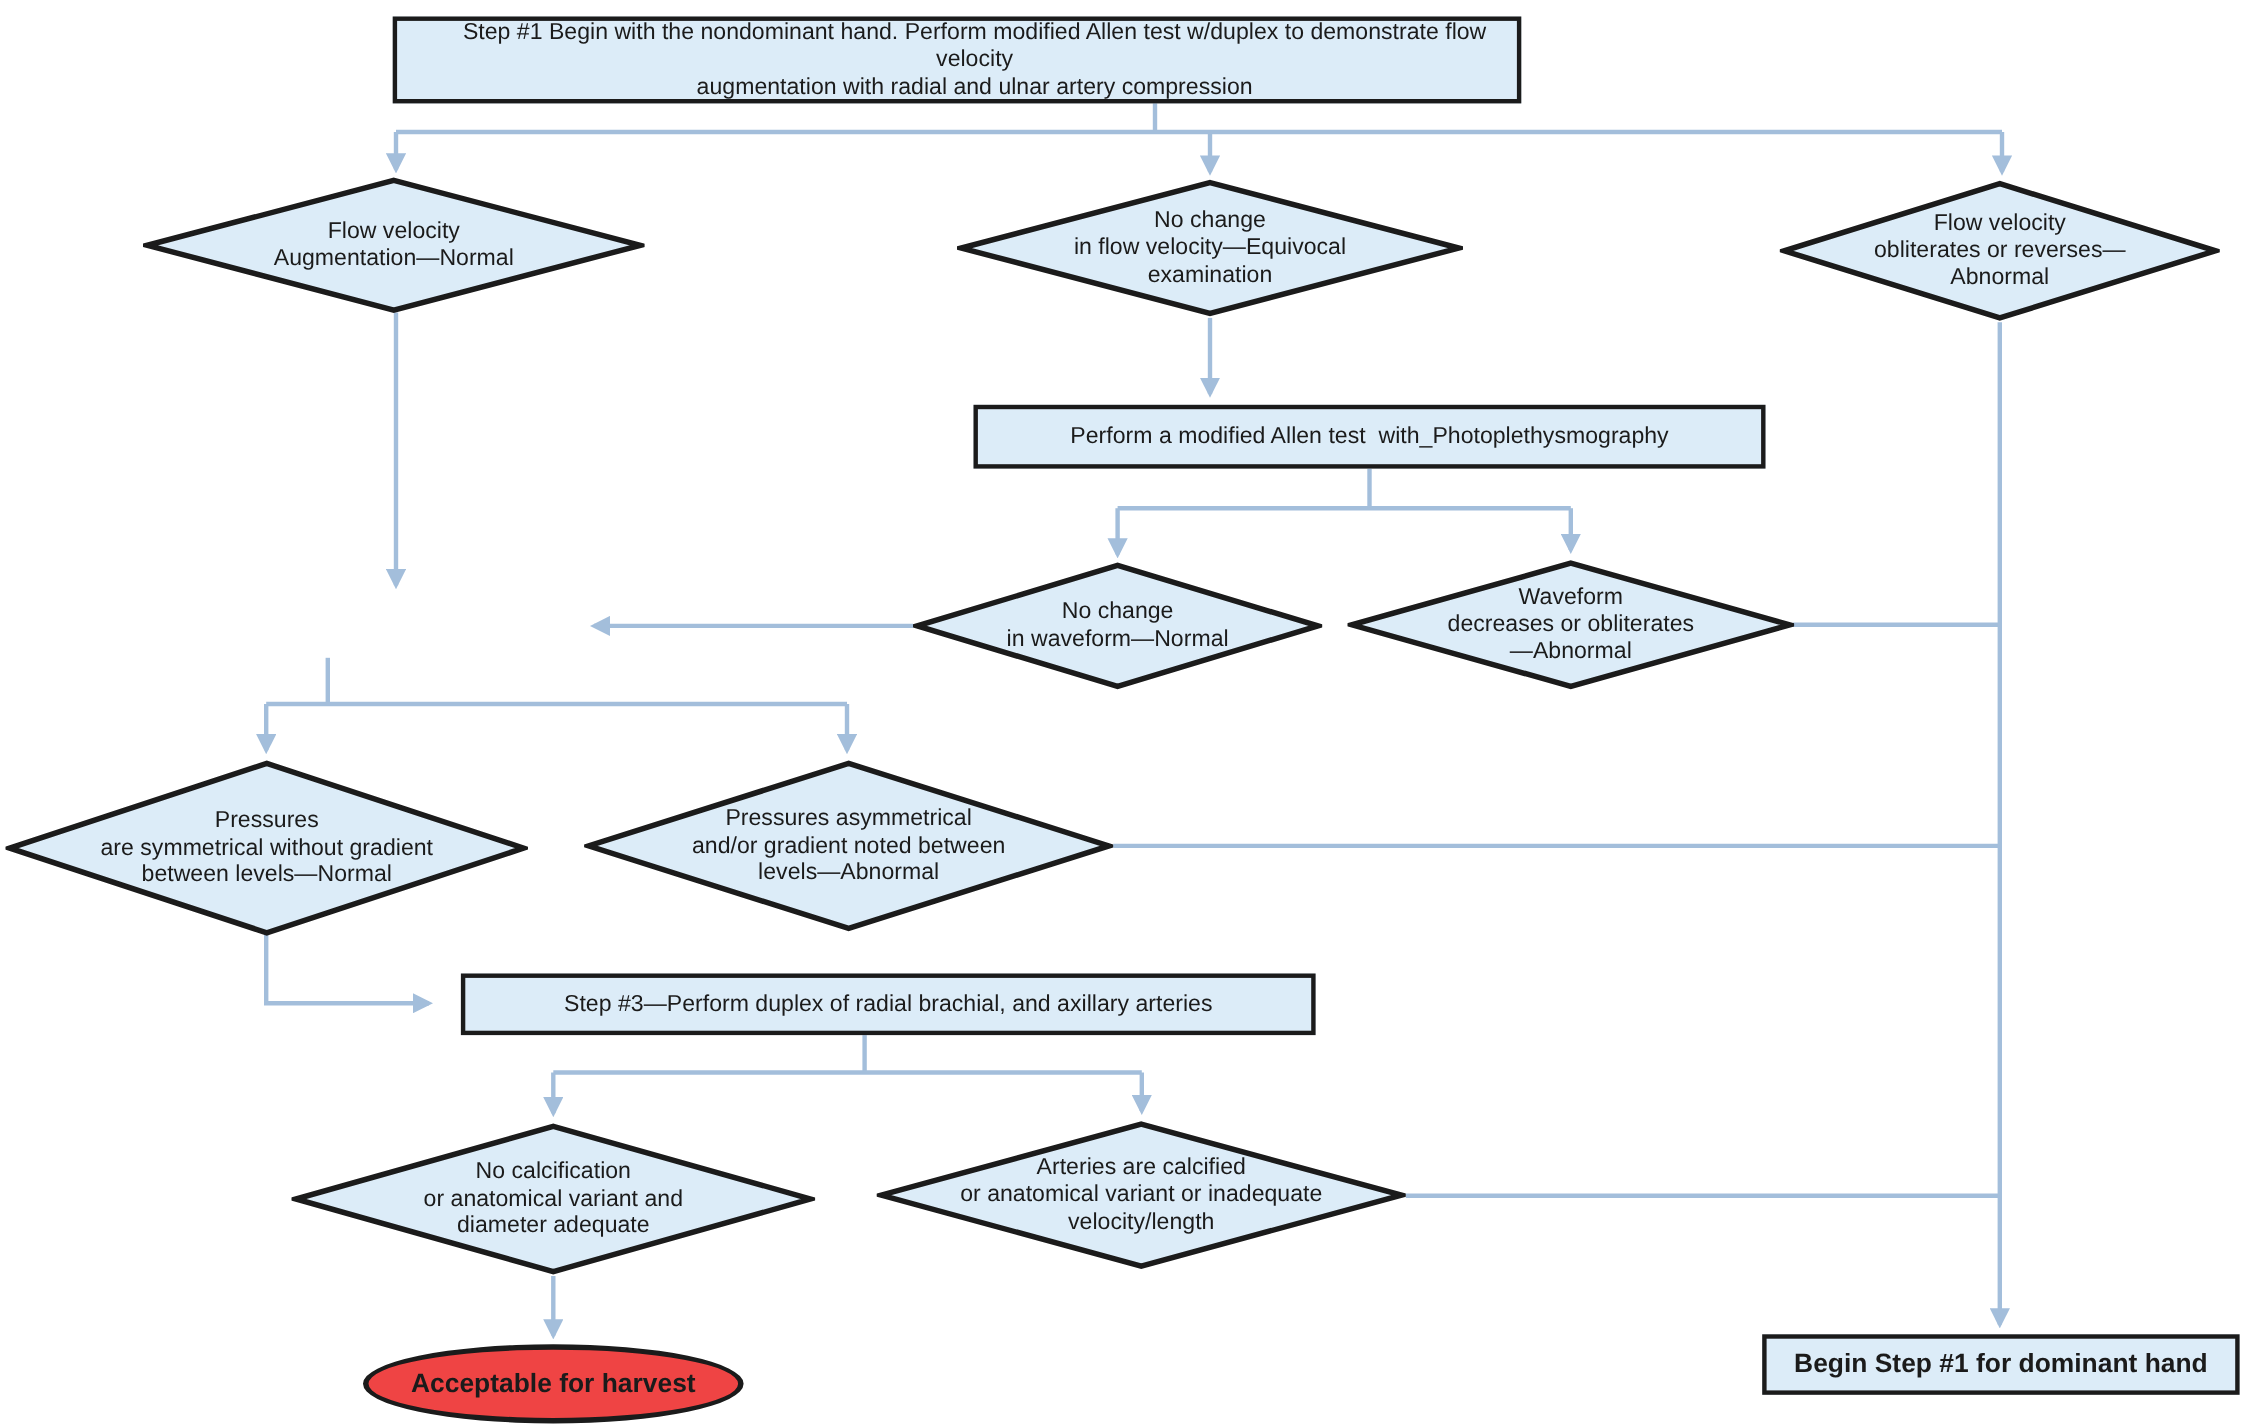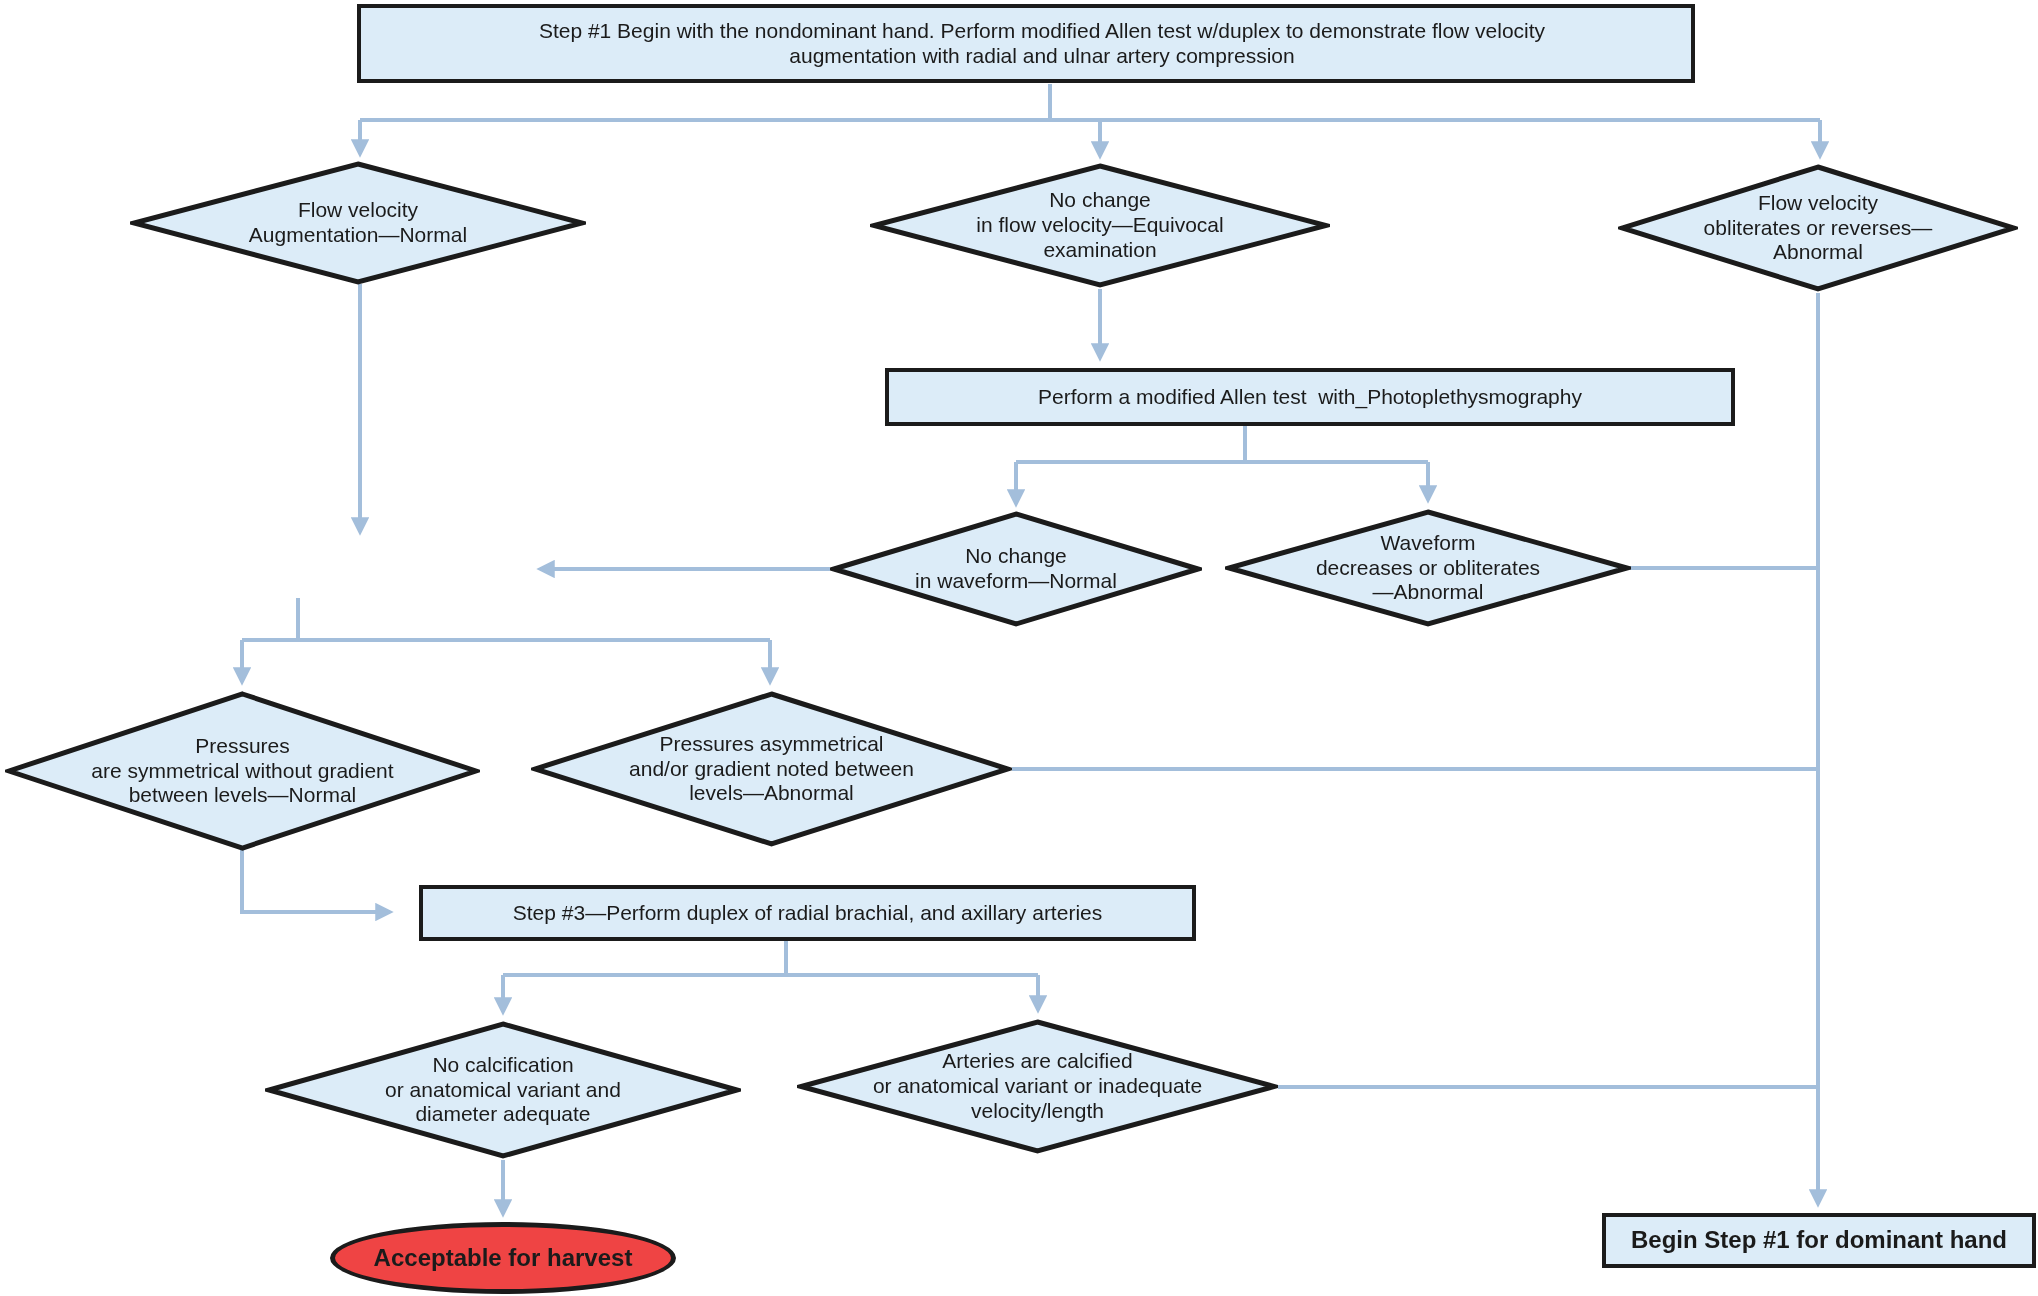--- a/index.html
+++ b/index.html
@@ -70,21 +70,21 @@
     <path class="edge" d="M242 850 V912 H390" marker-end="url(#arrow)"></path>
     <path class="edge" d="M1012 769 H1818"></path>
     <path class="edge" d="M786 941 V975"></path>
     <path class="edge" d="M503 975 H1038"></path>
     <path class="edge" d="M503 975 V1012" marker-end="url(#arrow)"></path>
     <path class="edge" d="M1038 975 V1010" marker-end="url(#arrow)"></path>
     <path class="edge" d="M503 1160 V1214" marker-end="url(#arrow)"></path>
     <path class="edge" d="M1278 1087 H1818"></path>
   </svg>
 
-  <div class="node rect-node" style="left:357px;top:4px;width:1338px;height:79px;padding-left:32px;">
+  <div class="node rect-node" style="left:357px;top:15px;width:1026px;height:79px;padding-left:32px;">
     <div class="node-label">Step #1 Begin with the nondominant hand. Perform modified Allen test w/duplex to demonstrate flow velocity
 augmentation with radial and ulnar artery compression</div>
   </div>
 
   <div class="node diamond-node" style="left:130px;top:160px;width:456px;height:126px;">
     <svg viewBox="0 0 456 126">
         <polygon class="diamond-shape" points="228,4 452,63 228,122 4,63"></polygon>
       </svg>
     <div class="node-label">Flow velocity
 Augmentation—Normal</div>
@@ -101,21 +101,21 @@
 
   <div class="node diamond-node" style="left:1618px;top:163px;width:400px;height:130px;">
     <svg viewBox="0 0 400 130">
         <polygon class="diamond-shape" points="200,4 396,65 200,126 4,65"></polygon>
       </svg>
     <div class="node-label">Flow velocity
 obliterates or reverses—
 Abnormal</div>
   </div>
 
-  <div class="node rect-node" style="left:885px;top:368px;width:850px;height:58px;">
+  <div class="node rect-node" style="left:885px;top:368px;width:720px;height:58px;">
     <div class="node-label">Perform a modified Allen test  with_Photoplethysmography</div>
   </div>
 
   <div class="node diamond-node" style="left:830px;top:510px;width:372px;height:118px;">
     <svg viewBox="0 0 372 118">
         <polygon class="diamond-shape" points="186,4 368,59 186,114 4,59"></polygon>
       </svg>
     <div class="node-label">No change
 in waveform—Normal</div>
   </div>

